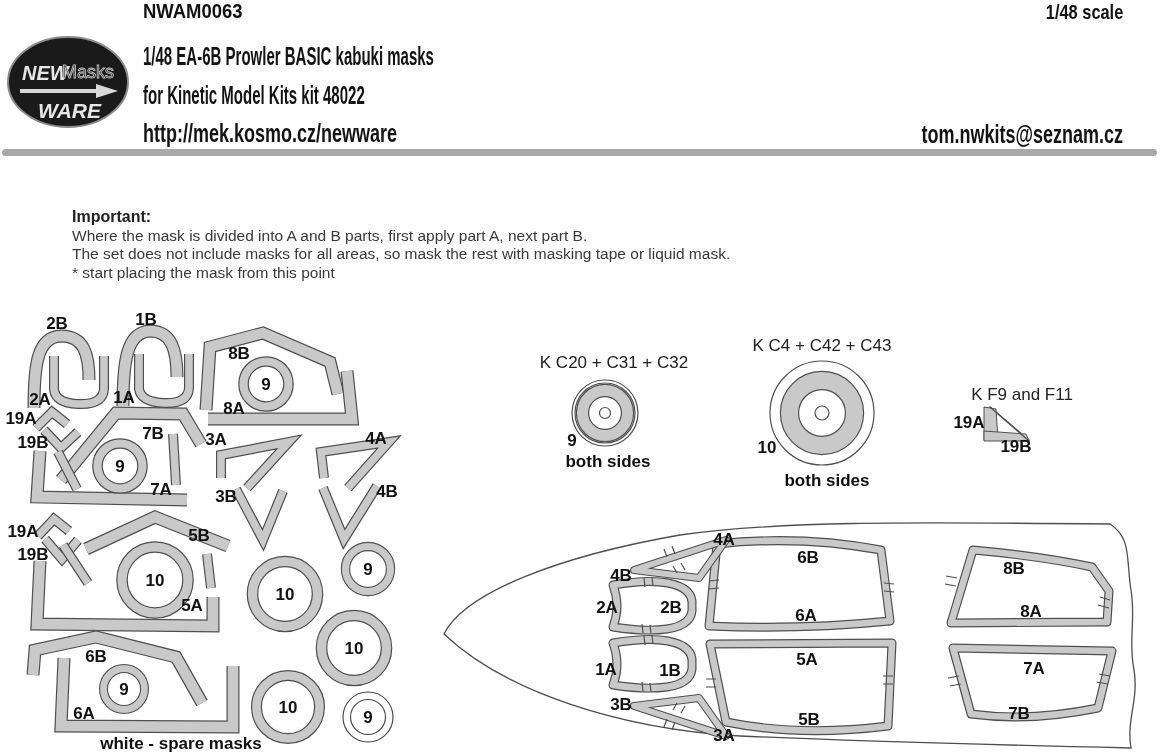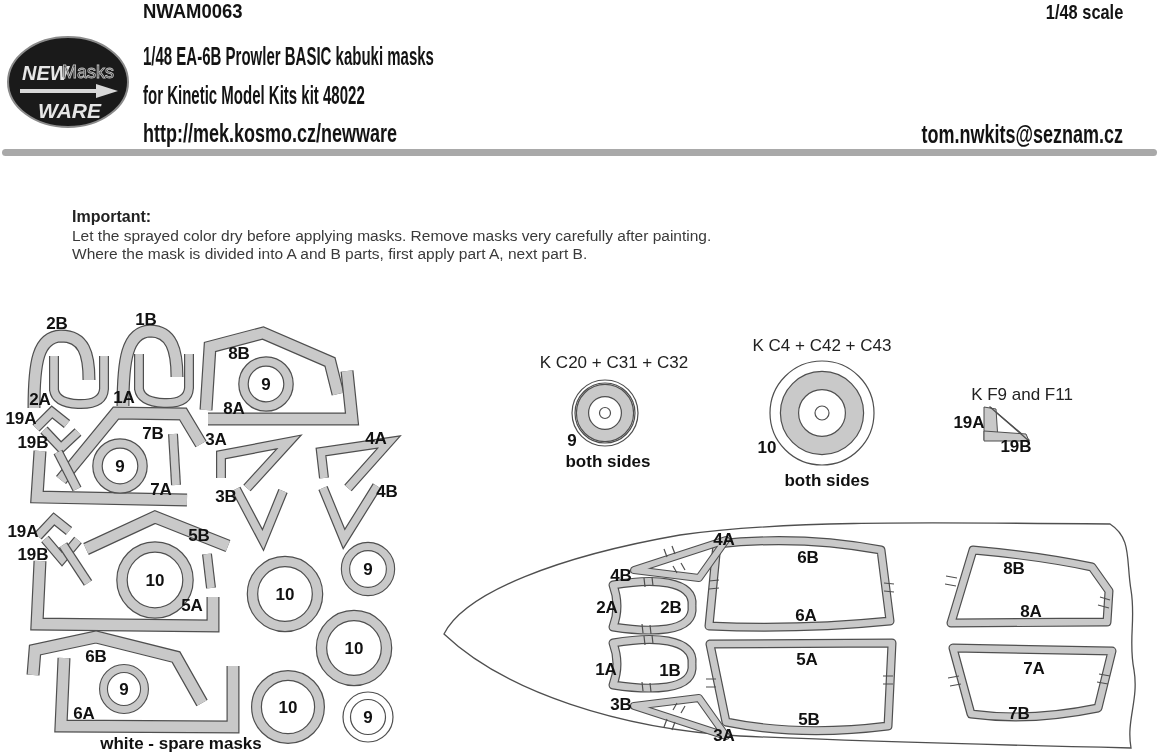--- a/index.html
+++ b/index.html
@@ -56,22 +56,23 @@
   <div class="hdr-text cond-l h-code">NWAM0063</div>
   <div class="hdr-text cond-r h-scale">1/48 scale</div>
   <div class="hdr-text cond-l h-title1">1/48  EA-6B Prowler BASIC kabuki masks</div>
   <div class="hdr-text cond-l h-title2">for Kinetic Model Kits kit 48022</div>
   <div class="hdr-text cond-l h-url">http://mek.kosmo.cz/newware</div>
   <div class="hdr-text cond-r h-email">tom.nwkits@seznam.cz</div>
   <div class="divider"></div>
 
   <div class="instructions">
     <div class="imp">Important:</div>
-    <div>Let the sprayed color dry before applying masks. Remove masks very carefully after painting.</div>
     <div>Where the mask is divided into A and B parts, first apply part A, next part B.</div>
+    <div>The set does not include masks for all areas, so mask the rest with masking tape or liquid mask.</div>
+    <div>*  start placing the mask from this point</div>
   </div>
 
   <svg class="diagram" width="1160" height="456" viewBox="0 300 1160 456">
     <defs>
 
       <path id="s2B" d="M34,408 C34,362 38,337 61,336 C84,336 89,354 89,380"></path>
       <path id="s2A" d="M54,356 L54,390 Q56,403 78,404 Q103,405 104,389 L104,356"></path>
       <path id="s1B" d="M123,406 C123,360 127,332 150,331 C172,331 177,351 177,377"></path>
       <path id="s1A" d="M139,354 L139,389 Q141,402 164,403 Q188,404 189,388 L189,354"></path>
       <path id="s8B" d="M206,410 L210,347 L263,333 L330,362 L338,394"></path>

